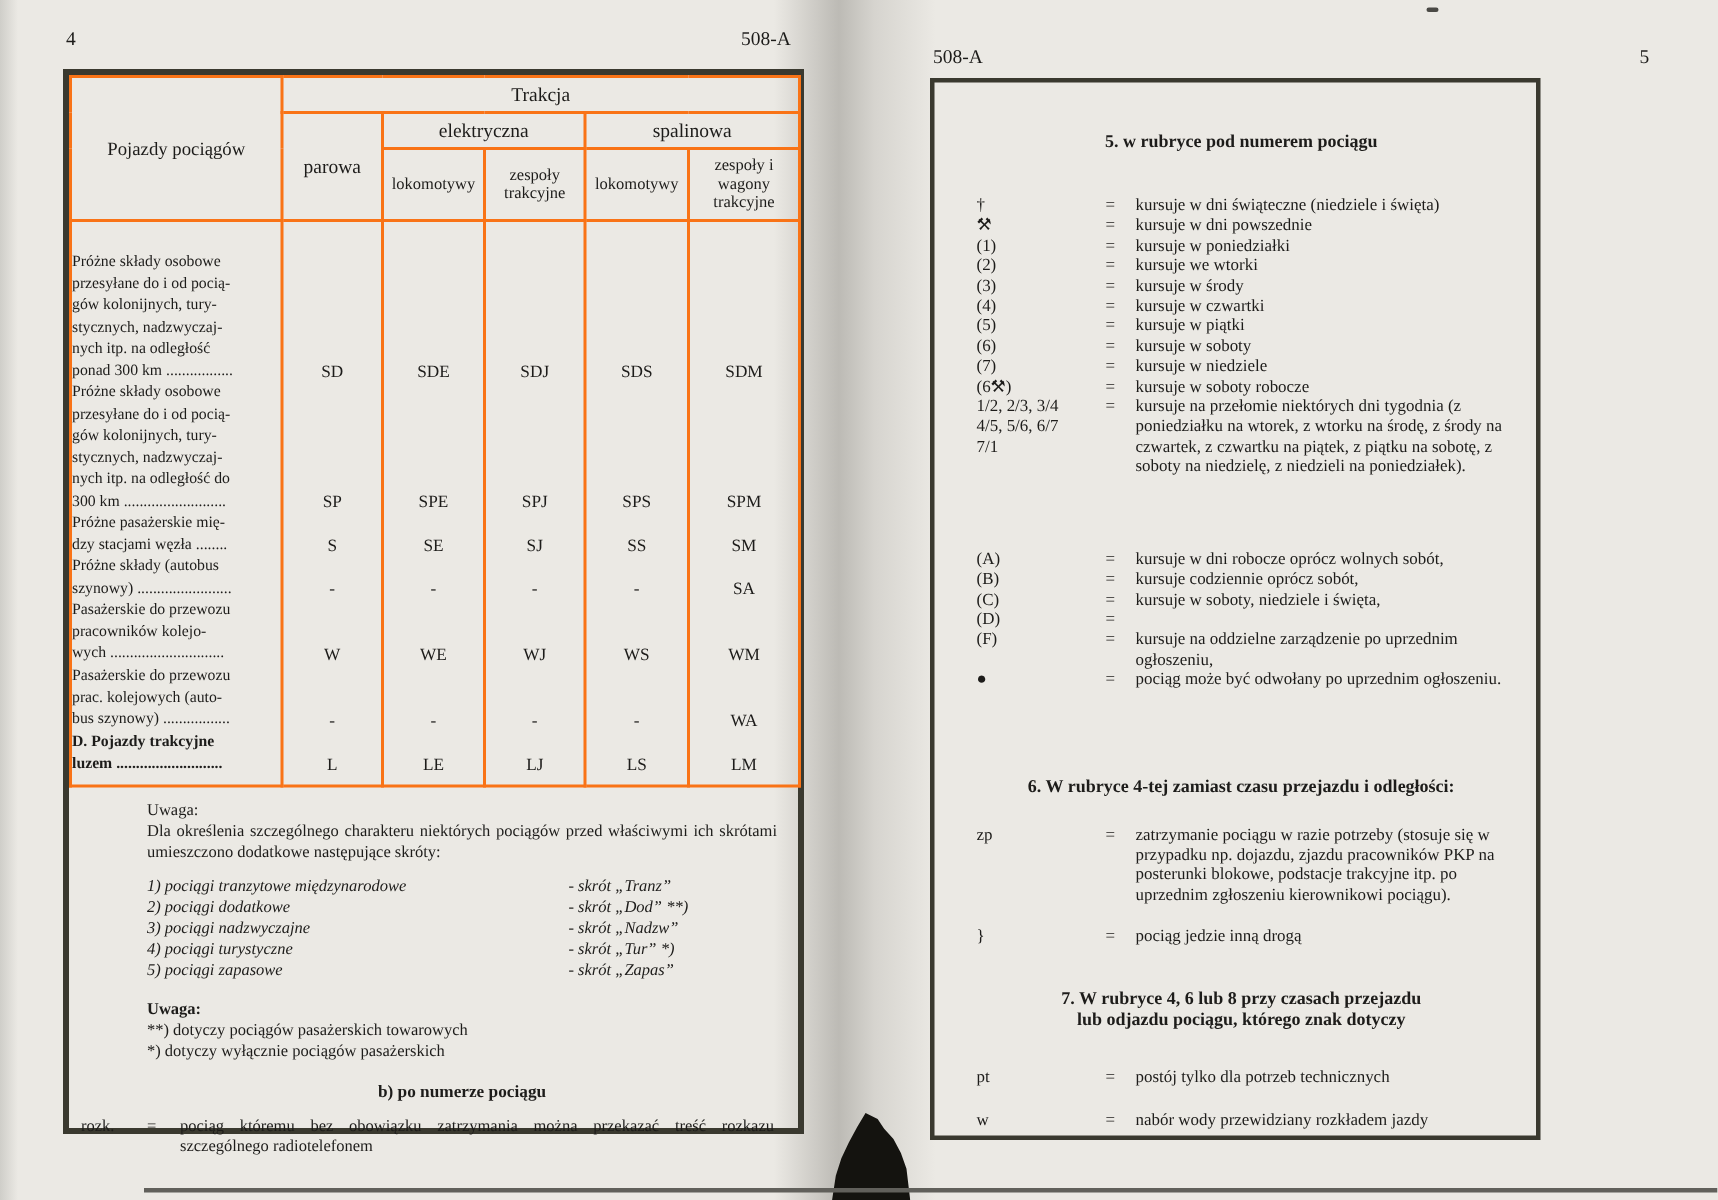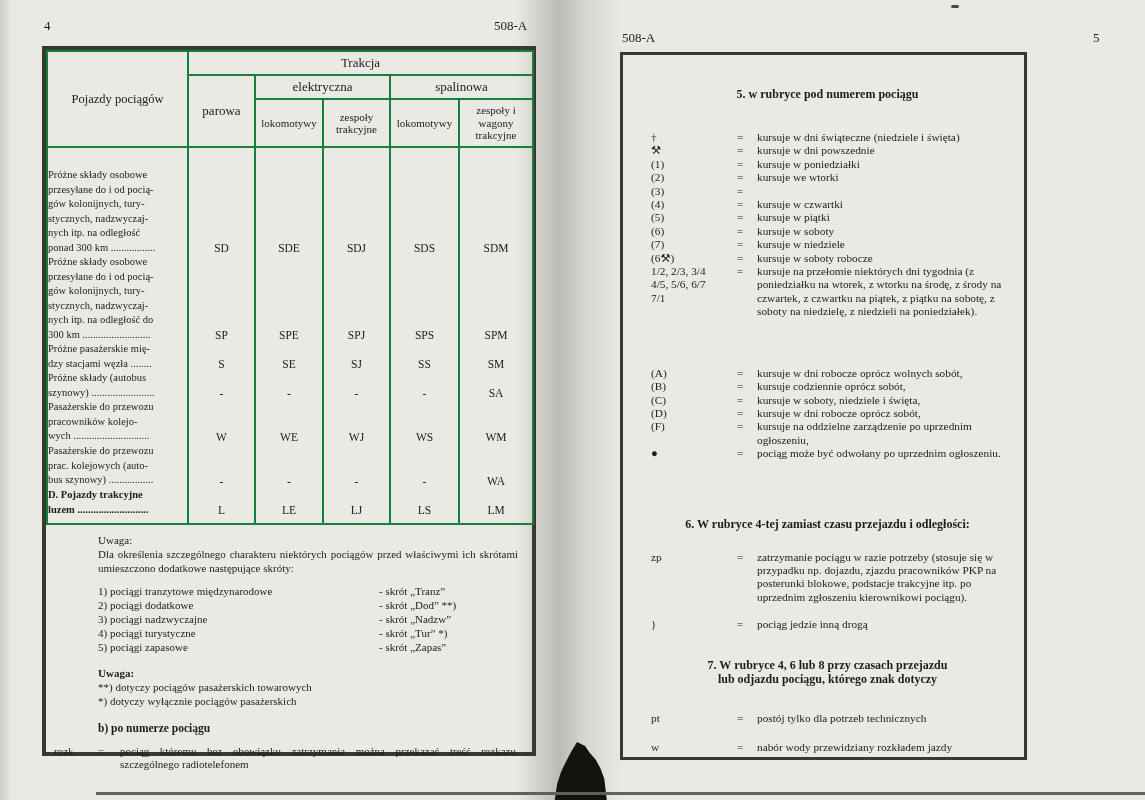--- a/index.html
+++ b/index.html
@@ -17,46 +17,46 @@
   .binding-smudge{position:absolute;left:551px;top:742px;width:62px;height:58px;background:#14130f;
     clip-path:polygon(42% 0,55% 7%,62% 18%,72% 30%,80% 46%,86% 64%,90% 100%,6% 100%,10% 72%,16% 52%,24% 34%,33% 16%);}
   .bottom-edge-line{position:absolute;left:96px;top:792px;width:1049px;height:3px;background:#61605b;}
   .corner-tick{position:absolute;left:951px;top:5px;width:8px;height:3px;background:#4a4945;border-radius:2px;}
   
   .hdr{position:absolute;font-size:13px;}
   
   .left-box{position:absolute;left:42px;top:46px;width:494px;height:710px;
     border:4px solid #3a392f;box-sizing:border-box;background:transparent;}
   table.ttable{border-collapse:collapse;width:486px;table-layout:fixed;}
-  .ttable th,.ttable td{border:2px solid #15803d;padding:0;font-weight:normal;}
+  .ttable th,.ttable td{border:2px solid #f97316;padding:0;font-weight:normal;}
   .ttable th{font-size:13px;text-align:center;vertical-align:middle;}
   th.h1{height:22px;font-size:13px;}
   th.h2{height:22px;}
   th.h3{height:46px;font-size:11px;line-height:12.5px;padding:0 2px;}
   th.corner{font-size:12.5px;}
   td.bodycol{vertical-align:top;padding-top:20px;padding-bottom:6px;}
   .slot{box-sizing:border-box;}
   .sA{height:87px;}.sB{height:87px;}.sC{height:29px;}.sD{height:29px;}
   .sE{height:44px;}.sF{height:44px;}.sG{height:29px;}
   .lblcell{padding-left:5px;padding-right:2px;}
   .lbl{white-space:pre;font-size:10.5px;line-height:14.5px;display:block;overflow:hidden;}
   .lbl.bold{font-weight:bold;}
   .vslot{display:flex;align-items:flex-end;justify-content:center;padding-bottom:1px;}
   .val{font-size:11.5px;}
   
   .lnotes{padding:9px 14px 0 52px;font-size:11px;line-height:13.8px;}
   .note-title{font-size:11px;}
   .note-title.bold{font-weight:bold;}
   .note-body{text-align:justify;}
-  .ablist{margin-top:10px;}
+  .ablist{margin-top:10px;font-style:italic;}
   .abrow{display:flex;}
   .ab-item{width:250px;}
   .ab-abbr{flex:1;margin-left:31px;}
   .note2{margin-top:13px;}
-  .section-b{margin-top:13px;text-align:left;font-weight:bold;font-size:11.5px;}
+  .section-b{margin-top:13px;text-align:center;font-weight:bold;font-size:11.5px;}
   .rozk{margin-top:9px;margin-left:-44px;display:flex;}
   .rz-sym{width:44px;}
   .rz-eq{width:22px;text-align:left;}
   .rz-txt{flex:1;text-align:justify;padding-right:2px;}
   
   .right-box{position:absolute;left:620px;top:52px;width:407px;height:708px;
     border:3px solid #3a392f;box-sizing:border-box;}
   .rnotes{padding:0 20px 0 28px;font-size:11.3px;line-height:13.4px;}
   .r-title{text-align:center;font-weight:bold;font-size:12px;line-height:14px;white-space:pre-line;}
   .t5{margin-top:32px;}
@@ -339,20 +339,21 @@
         <span class="d-txt">kursuje w poniedziałki</span>
       </div>
       <div class="ditem">
         <span class="d-sym">(2)</span>
         <span class="d-eq">=</span>
         <span class="d-txt">kursuje we wtorki</span>
       </div>
       <div class="ditem">
         <span class="d-sym">(3)</span>
         <span class="d-eq">=</span>
+        <span class="d-txt">kursuje w środy</span>
       </div>
       <div class="ditem">
         <span class="d-sym">(4)</span>
         <span class="d-eq">=</span>
         <span class="d-txt">kursuje w czwartki</span>
       </div>
       <div class="ditem">
         <span class="d-sym">(5)</span>
         <span class="d-eq">=</span>
         <span class="d-txt">kursuje w piątki</span>
@@ -393,21 +394,20 @@
         <span class="d-txt">kursuje codziennie oprócz sobót,</span>
       </div>
       <div class="ditem">
         <span class="d-sym">(C)</span>
         <span class="d-eq">=</span>
         <span class="d-txt">kursuje w soboty, niedziele i święta,</span>
       </div>
       <div class="ditem">
         <span class="d-sym">(D)</span>
         <span class="d-eq">=</span>
-        <span class="d-txt">kursuje w dni robocze oprócz sobót,</span>
       </div>
       <div class="ditem">
         <span class="d-sym">(F)</span>
         <span class="d-eq">=</span>
         <span class="d-txt">kursuje na oddzielne zarządzenie po uprzednim ogłoszeniu,</span>
       </div>
       <div class="ditem">
         <span class="d-sym">●</span>
         <span class="d-eq">=</span>
         <span class="d-txt">pociąg może być odwołany po uprzednim ogłoszeniu.</span>

